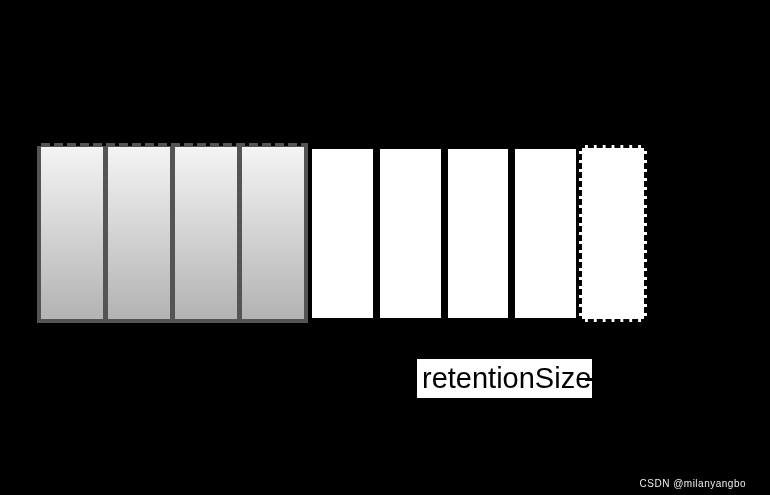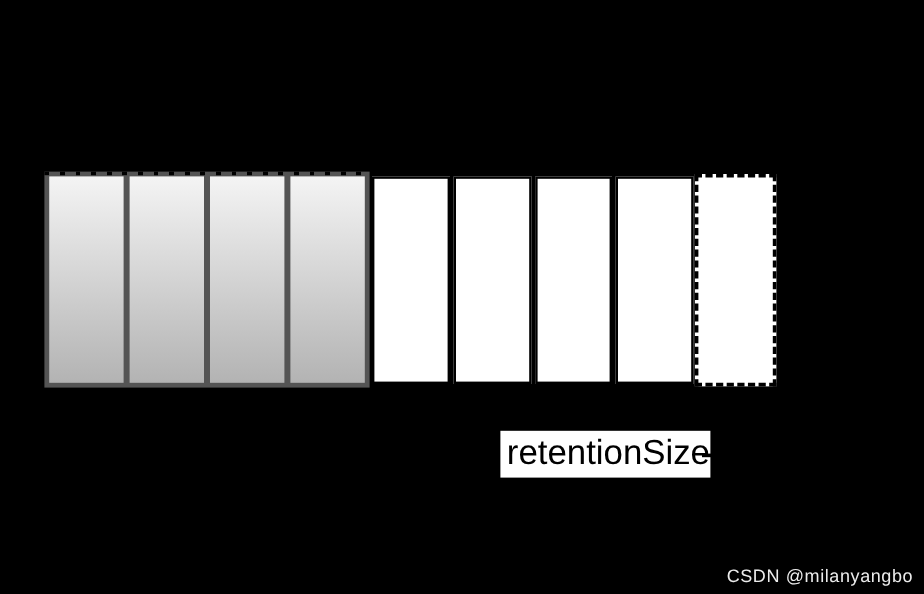--- a/index.html
+++ b/index.html
@@ -6,21 +6,20 @@
     margin: 0;
     padding: 0;
     font-family: "Liberation Sans", sans-serif;
   }
   .stage {
     position: relative;
     width: 770px;
     height: 495px;
     background: var(--page-bg, #000);
     overflow: hidden;
-    text-align: center;
   }
 
   
   .gray-group {
     position: absolute;
     left: 37px;
     top: 143px;
     width: 271px;
     height: 180px;
     box-sizing: border-box;
@@ -92,23 +91,23 @@
     left: 168px;
     top: 19px;
     width: 16px;
     height: 3px;
     background: var(--label-fg, #000);
   }
 
   
   .watermark {
     position: absolute;
-    right: 9px;
+    right: 24px;
     bottom: 6px;
-    font-size: 15px;
+    font-size: 10px;
     color: var(--watermark-color, #ececec);
     letter-spacing: 0.5px;
   }
 </style>
 </head>
 <body>
 
 <div class="stage">
 
   <div class="gray-group">

